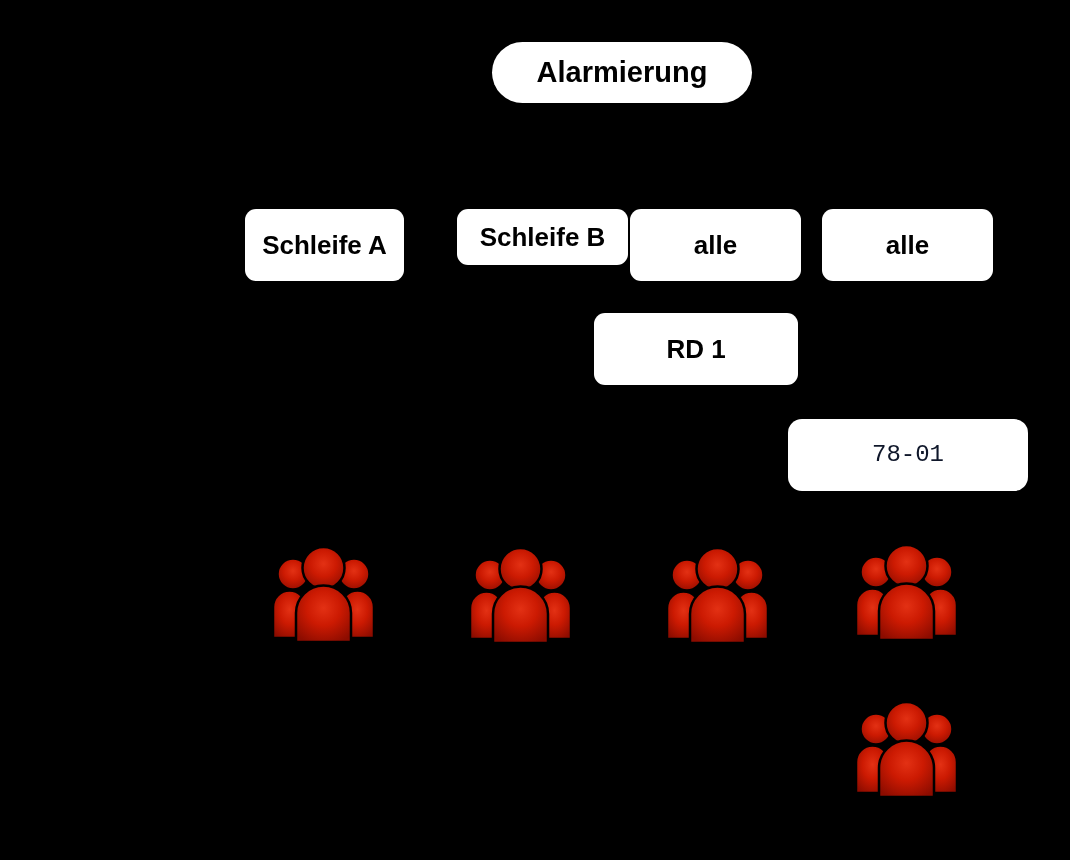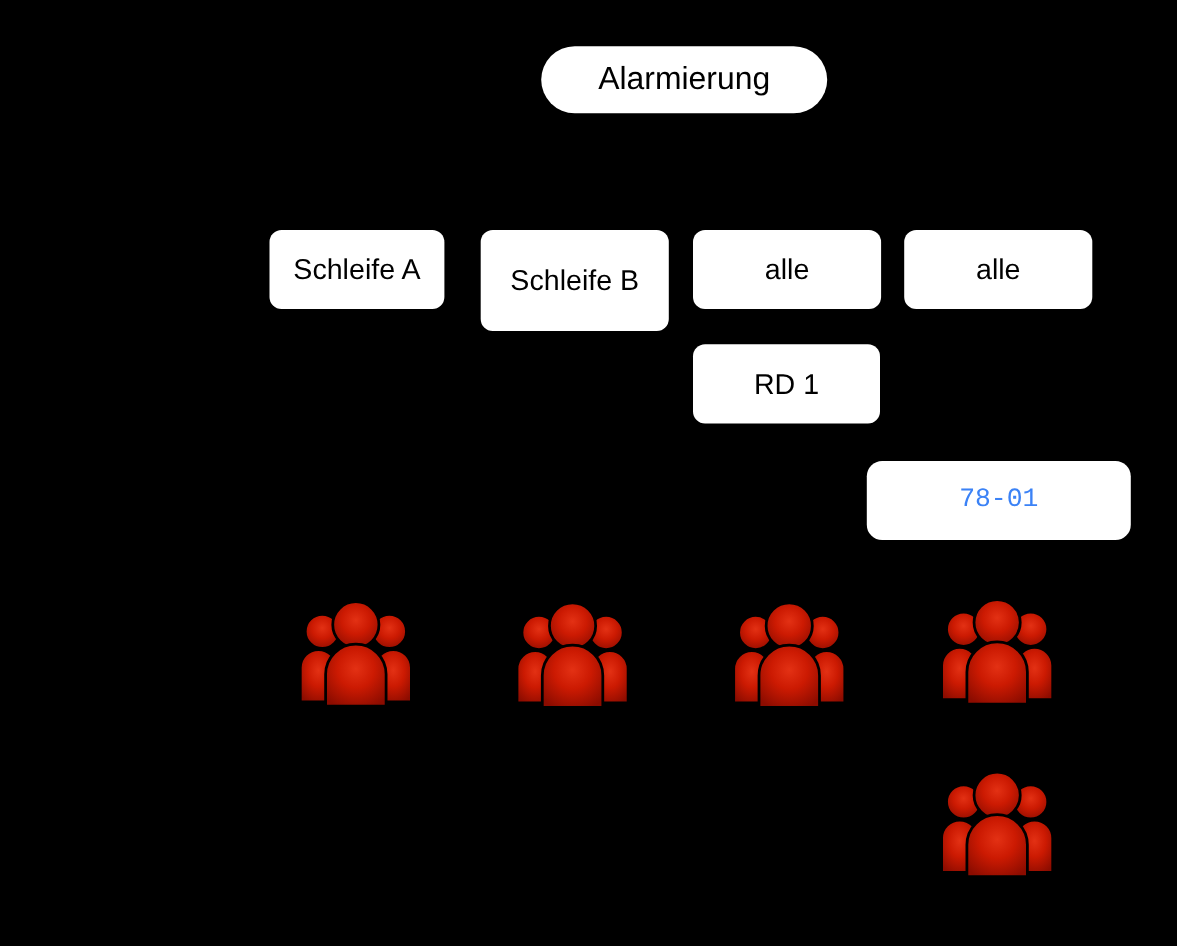--- a/index.html
+++ b/index.html
@@ -16,45 +16,45 @@
     font-family: "Liberation Sans", sans-serif;
   }
   .node {
     position: absolute;
     background: #ffffff;
     color: #000000;
     display: flex;
     align-items: center;
     justify-content: center;
     text-align: center;
-    font-weight: normal;
+    font-weight: bold;
     font-size: 26px;
     border-radius: 11px;
     box-sizing: border-box;
   }
   .node.pill {
     border-radius: 31px;
     font-size: 29px;
   }
   .node.mono {
     font-family: "Liberation Mono", "DejaVu Sans Mono", monospace;
     font-weight: normal;
     font-size: 24px;
-    color: #3b82f6;
+    color: #0f172a;
     flex-direction: column;
     line-height: 1.15;
     border-radius: 14px;
   }
   
   #n-root  { left: 492px; top: 42px;  width: 260px; height: 61px; }
   #n-b0    { left: 245px; top: 209px; width: 159px; height: 72px; }
-  #n-b1    { left: 437px; top: 209px; width: 171px; height: 92px; }
+  #n-b1    { left: 457px; top: 209px; width: 171px; height: 56px; }
   #n-b2    { left: 630px; top: 209px; width: 171px; height: 72px; }
   #n-b3    { left: 822px; top: 209px; width: 171px; height: 72px; }
-  #n-rd1   { left: 630px; top: 313px; width: 170px; height: 72px; }
+  #n-rd1   { left: 594px; top: 313px; width: 204px; height: 72px; }
   #n-boat  { left: 788px; top: 419px; width: 240px; height: 72px; }
   
   .pgicon {
     position: absolute;
     width: 115px;
     height: 102px;
   }
   .pgicon svg { display: block; width: 100%; height: 100%; }
   #icon-1 { left: 266px; top: 541px; }
   #icon-2 { left: 463px; top: 542px; }

